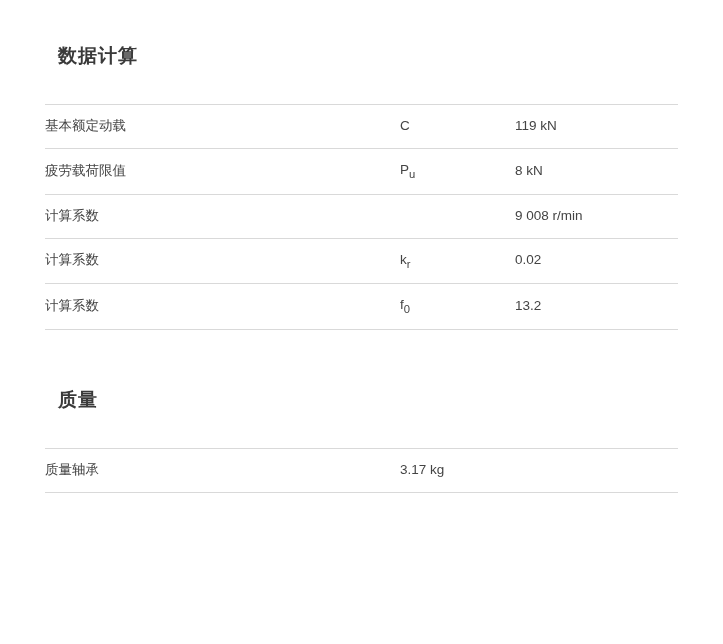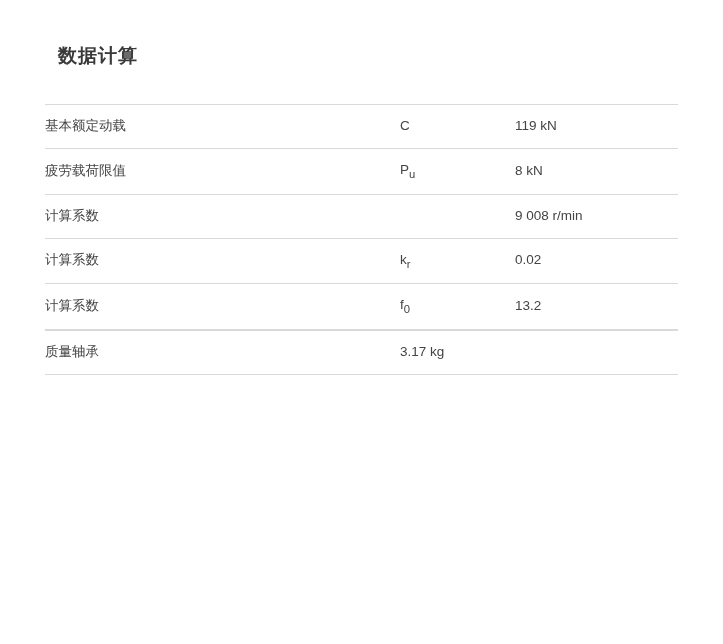--- a/index.html
+++ b/index.html
@@ -89,20 +89,21 @@
         <td class="col-value">0.02</td>
       </tr>
       <tr>
         <td class="col-label">计算系数</td>
         <td class="col-symbol"><span class="sym">f</span><sub>0</sub></td>
         <td class="col-value">13.2</td>
       </tr>
     </tbody>
   </table>
 
+  <h2 class="section-title mass">质量</h2>
 
   <table class="data-table">
     <tbody>
       <tr>
         <td class="col-label">质量轴承</td>
         <td class="col-symbol"><span class="sym">3.17 kg</span></td>
         <td class="col-value"></td>
       </tr>
     </tbody>
   </table>

